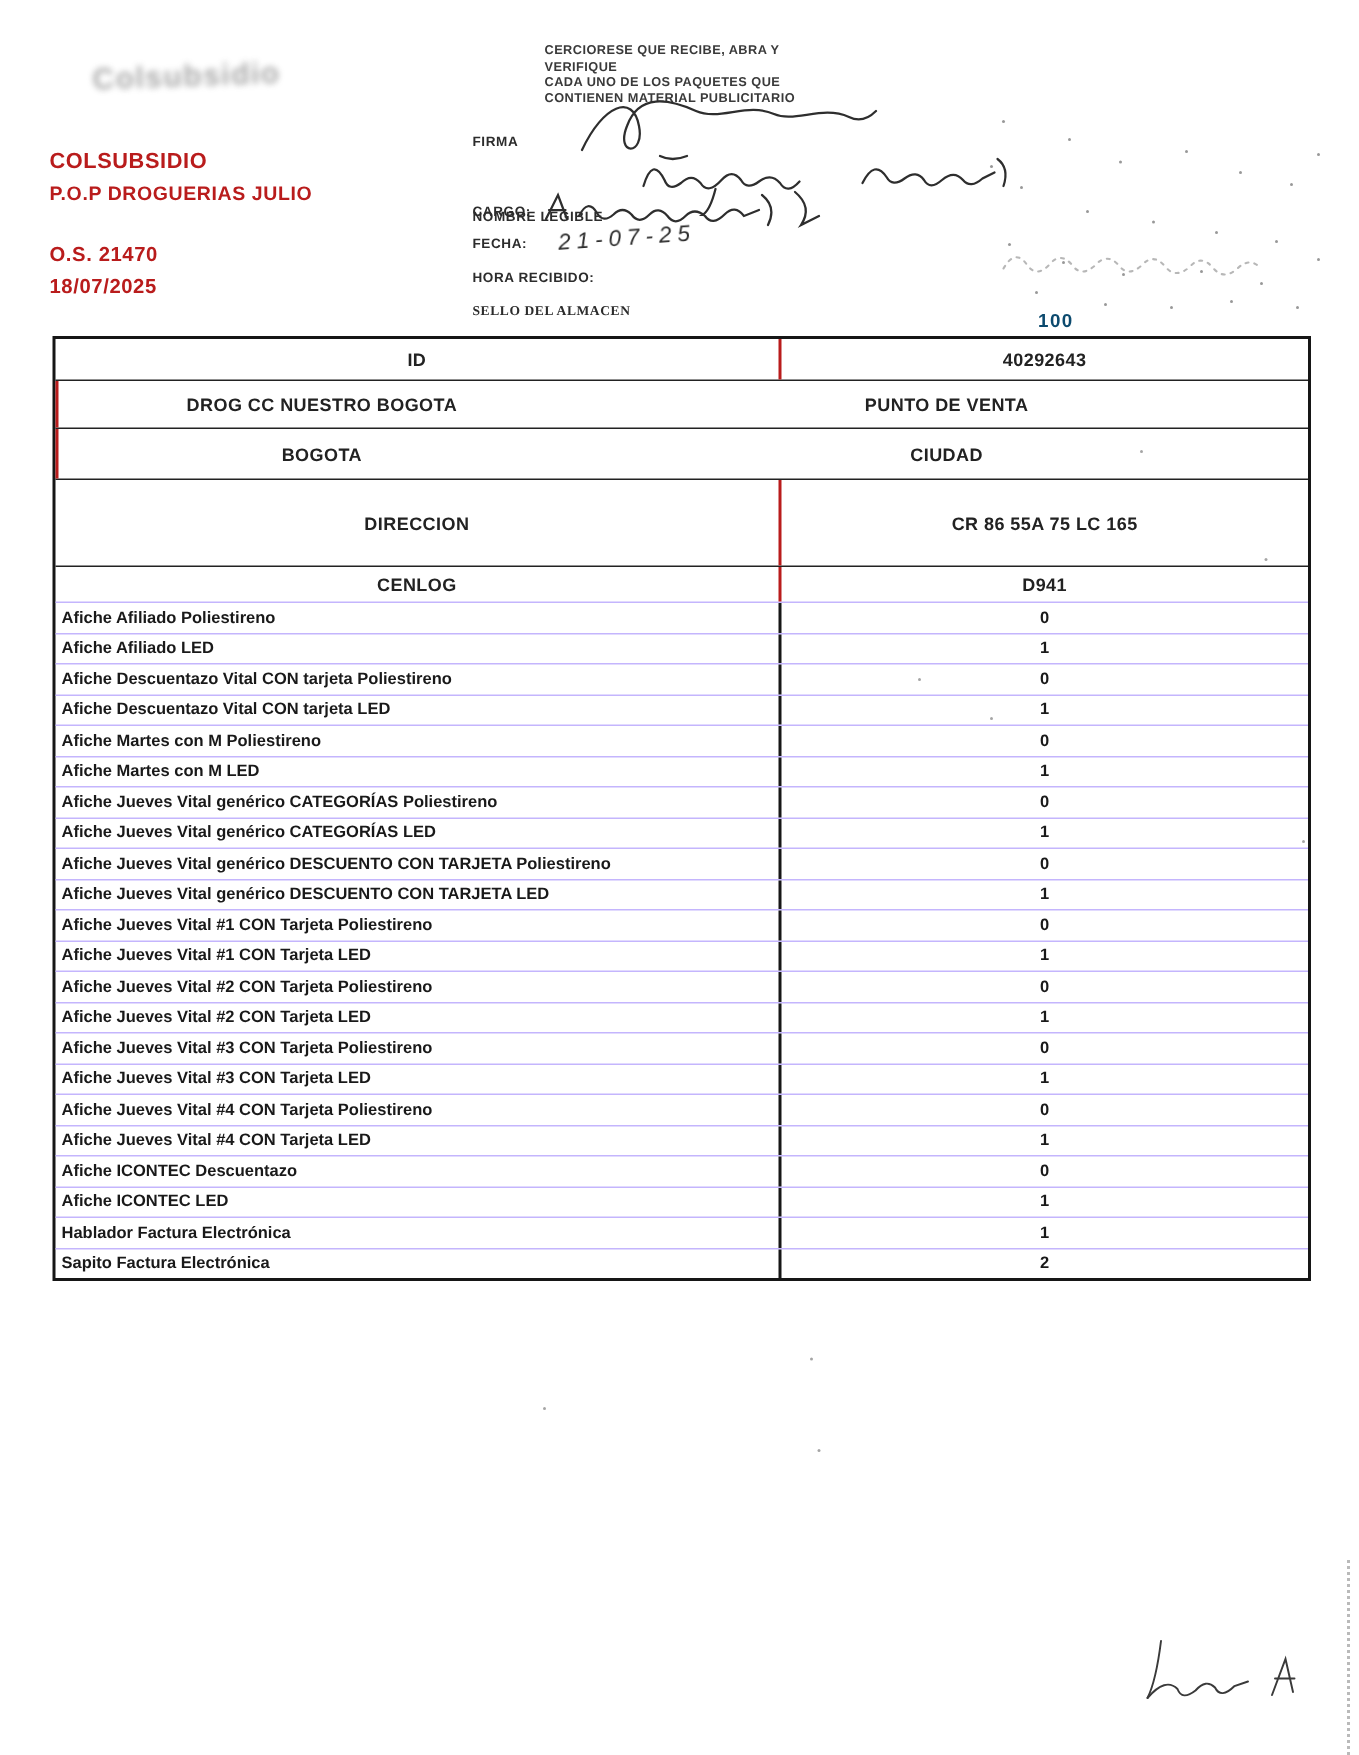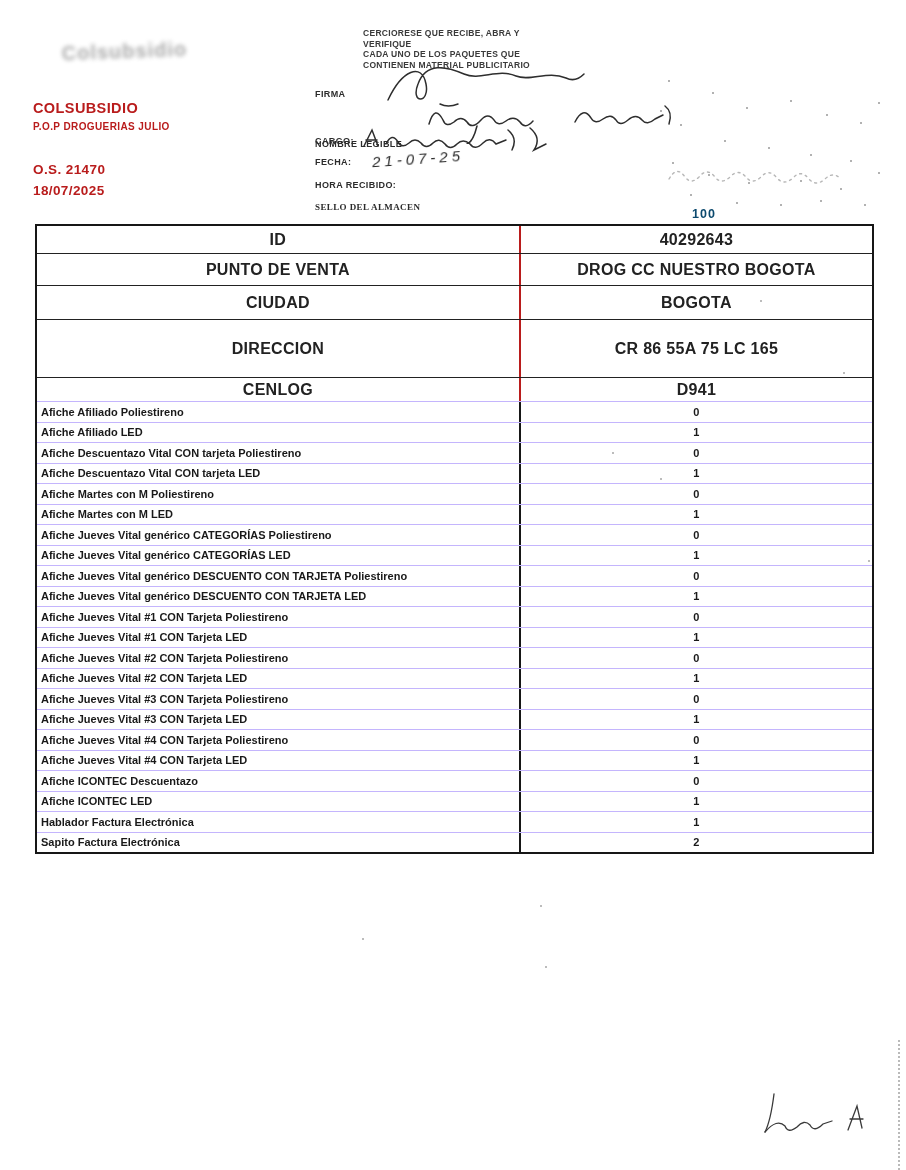--- a/index.html
+++ b/index.html
@@ -10,21 +10,21 @@
   }
   
   .logo{
     position:absolute;left:62px;top:40px;width:130px;height:44px;
     font-size:20px;font-weight:700;color:#555;
     filter:blur(2px) contrast(.7);opacity:.55;transform:rotate(-2deg);
     letter-spacing:1px;
   }
   .company-block div{position:absolute;font-weight:700;color:#b91c1c;letter-spacing:.4px;}
   .t-company{left:33px;top:100px;font-size:14.5px;}
-  .t-campaign{left:33px;top:121px;font-size:10px;}
+  .t-campaign{left:33px;top:121px;font-size:13px;}
   .t-os{left:33px;top:162px;font-size:13.5px;}
   .t-date{left:33px;top:183px;font-size:13.5px;}
   
   .notice{
     position:absolute;left:315px;top:28px;width:270px;
     font-size:8.5px;line-height:10.6px;font-weight:700;color:#3a3a3a;
     letter-spacing:.3px;filter:blur(.2px);margin-left:48px;
   }
   .field-label{
     position:absolute;left:315px;font-size:9px;font-weight:700;color:#2c2c2c;letter-spacing:.4px;
@@ -53,21 +53,21 @@
   
   .doc-table{
     position:absolute;left:35px;top:224px;width:839px;
     border:2px solid #161616;box-sizing:border-box;background:#fff;
   }
   .irow,.trow{display:flex;border-top:1.5px solid #222;box-sizing:border-box;}
   .irow:first-child{border-top:none;}
   .cell{box-sizing:border-box;display:flex;align-items:center;}
   .col-l{width:483px;}
   .col-r{width:354px;border-left:2px solid #b91c1c;}
-  .irow .cell{justify-content:center;font-weight:700;font-size:16px;letter-spacing:.3px;color:#222;}
+  .irow .cell{justify-content:center;font-weight:700;font-size:12px;letter-spacing:.3px;color:#222;}
   .trow{border-top:1px solid #c4b5fd;height:20.5px;}
   .trow .name{width:483px;justify-content:flex-start;padding-left:4px;font-weight:700;font-size:11px;color:#191919;white-space:nowrap;overflow:hidden;}
   .trow .qty{width:354px;border-left:2px solid #161616;justify-content:center;font-weight:700;font-size:11px;color:#191919;}
   
   .bottom-sign{position:absolute;left:748px;top:1088px;}
   .bottom-sign path{fill:none;stroke:#3a3a3a;stroke-width:1.3;stroke-linecap:round;}
   .stray{position:absolute;left:0;top:0;width:2px;height:2px;border-radius:50%;background:transparent;
     box-shadow:545px 966px #000,362px 938px #000,843px 372px #000,612px 452px #000,
       760px 300px #000,660px 478px #000,868px 560px #000,540px 905px #000;
     opacity:.35;}
@@ -130,26 +130,26 @@
     <div class="stamp-number">100</div>
   </div>
 
   <div class="doc-table">
 
     <div class="irow" style="height:27px">
       <div class="cell col-l">ID</div>
       <div class="cell col-r">40292643</div>
     </div>
     <div class="irow" style="height:32px">
+      <div class="cell col-r">DROG CC NUESTRO BOGOTA</div>
       <div class="cell col-l">PUNTO DE VENTA</div>
-      <div class="cell col-r">DROG CC NUESTRO BOGOTA</div>
     </div>
     <div class="irow" style="height:34px">
+      <div class="cell col-r">BOGOTA</div>
       <div class="cell col-l">CIUDAD</div>
-      <div class="cell col-r">BOGOTA</div>
     </div>
     <div class="irow" style="height:58px">
       <div class="cell col-l">DIRECCION</div>
       <div class="cell col-r">CR 86 55A 75 LC 165</div>
     </div>
     <div class="irow" style="height:24px">
       <div class="cell col-l">CENLOG</div>
       <div class="cell col-r">D941</div>
     </div>
 

